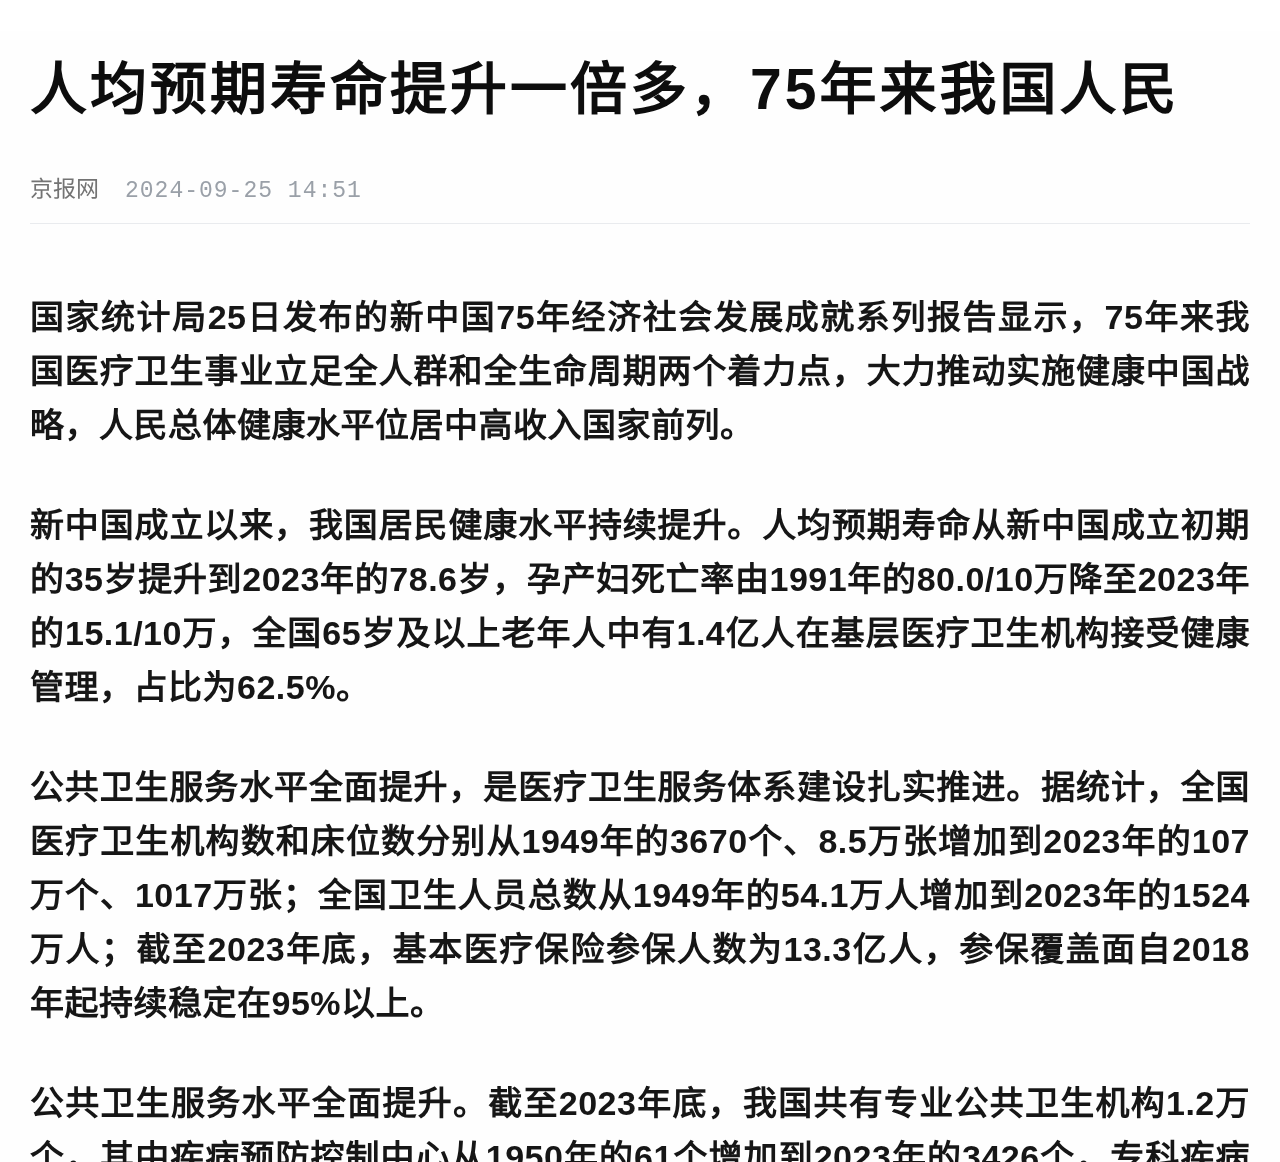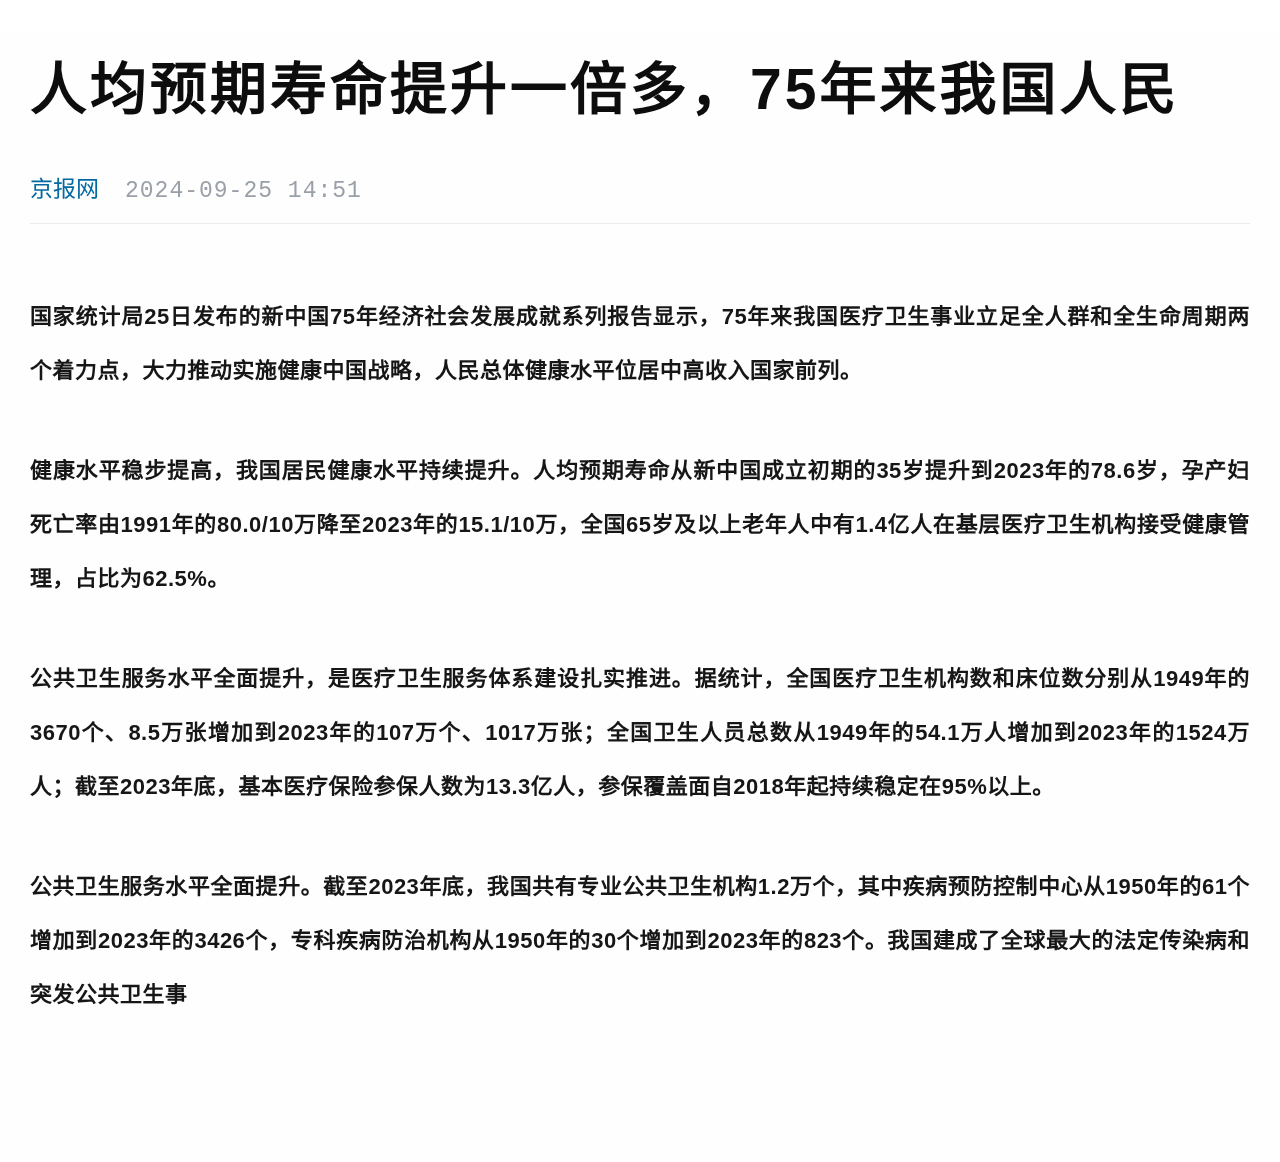--- a/index.html
+++ b/index.html
@@ -31,36 +31,36 @@
   .article-title .title-line { display: block; }
 
   .meta-row {
     margin-top: 40px;
     display: flex;
     align-items: baseline;
     gap: 26px;
     font-size: 23px;
     line-height: 30px;
   }
-  .meta-source { color: #0369a1; }
+  .meta-source { color: #737373; }
   .meta-date   { color: #9aa0a8; letter-spacing: 1px; font-family: Liberation Mono, monospace; }
 
   .divider {
     margin-top: 17px;
     height: 1px;
     background: #e9ebee;
     width: 100%;
   }
 
   .article-body {
     margin-top: 66px;
   }
 
   .article-body p {
-    font-size: 22px;
+    font-size: 34px;
     line-height: 54px;
     font-weight: 600;
     letter-spacing: 0.5px;
     color: #161616;
     text-align: justify;
     text-justify: inter-ideograph;
     margin-bottom: 46px;
   }
   .article-body p:last-child { margin-bottom: 0; }
 </style>
@@ -75,18 +75,18 @@
 
   <div class="meta-row">
     <span class="meta-source">京报网</span>
     <span class="meta-date">2024-09-25 14:51</span>
   </div>
 
   <div class="divider"></div>
 
   <div class="article-body">
     <p>国家统计局25日发布的新中国75年经济社会发展成就系列报告显示，75年来我国医疗卫生事业立足全人群和全生命周期两个着力点，大力推动实施健康中国战略，人民总体健康水平位居中高收入国家前列。</p>
-    <p>健康水平稳步提高，我国居民健康水平持续提升。人均预期寿命从新中国成立初期的35岁提升到2023年的78.6岁，孕产妇死亡率由1991年的80.0/10万降至2023年的15.1/10万，全国65岁及以上老年人中有1.4亿人在基层医疗卫生机构接受健康管理，占比为62.5%。</p>
+    <p>新中国成立以来，我国居民健康水平持续提升。人均预期寿命从新中国成立初期的35岁提升到2023年的78.6岁，孕产妇死亡率由1991年的80.0/10万降至2023年的15.1/10万，全国65岁及以上老年人中有1.4亿人在基层医疗卫生机构接受健康管理，占比为62.5%。</p>
     <p>公共卫生服务水平全面提升，是医疗卫生服务体系建设扎实推进。据统计，全国医疗卫生机构数和床位数分别从1949年的3670个、8.5万张增加到2023年的107万个、1017万张；全国卫生人员总数从1949年的54.1万人增加到2023年的1524万人；截至2023年底，基本医疗保险参保人数为13.3亿人，参保覆盖面自2018年起持续稳定在95%以上。</p>
     <p>公共卫生服务水平全面提升。截至2023年底，我国共有专业公共卫生机构1.2万个，其中疾病预防控制中心从1950年的61个增加到2023年的3426个，专科疾病防治机构从1950年的30个增加到2023年的823个。我国建成了全球最大的法定传染病和突发公共卫生事</p>
   </div>
 
 </div>
 
 </body></html>

